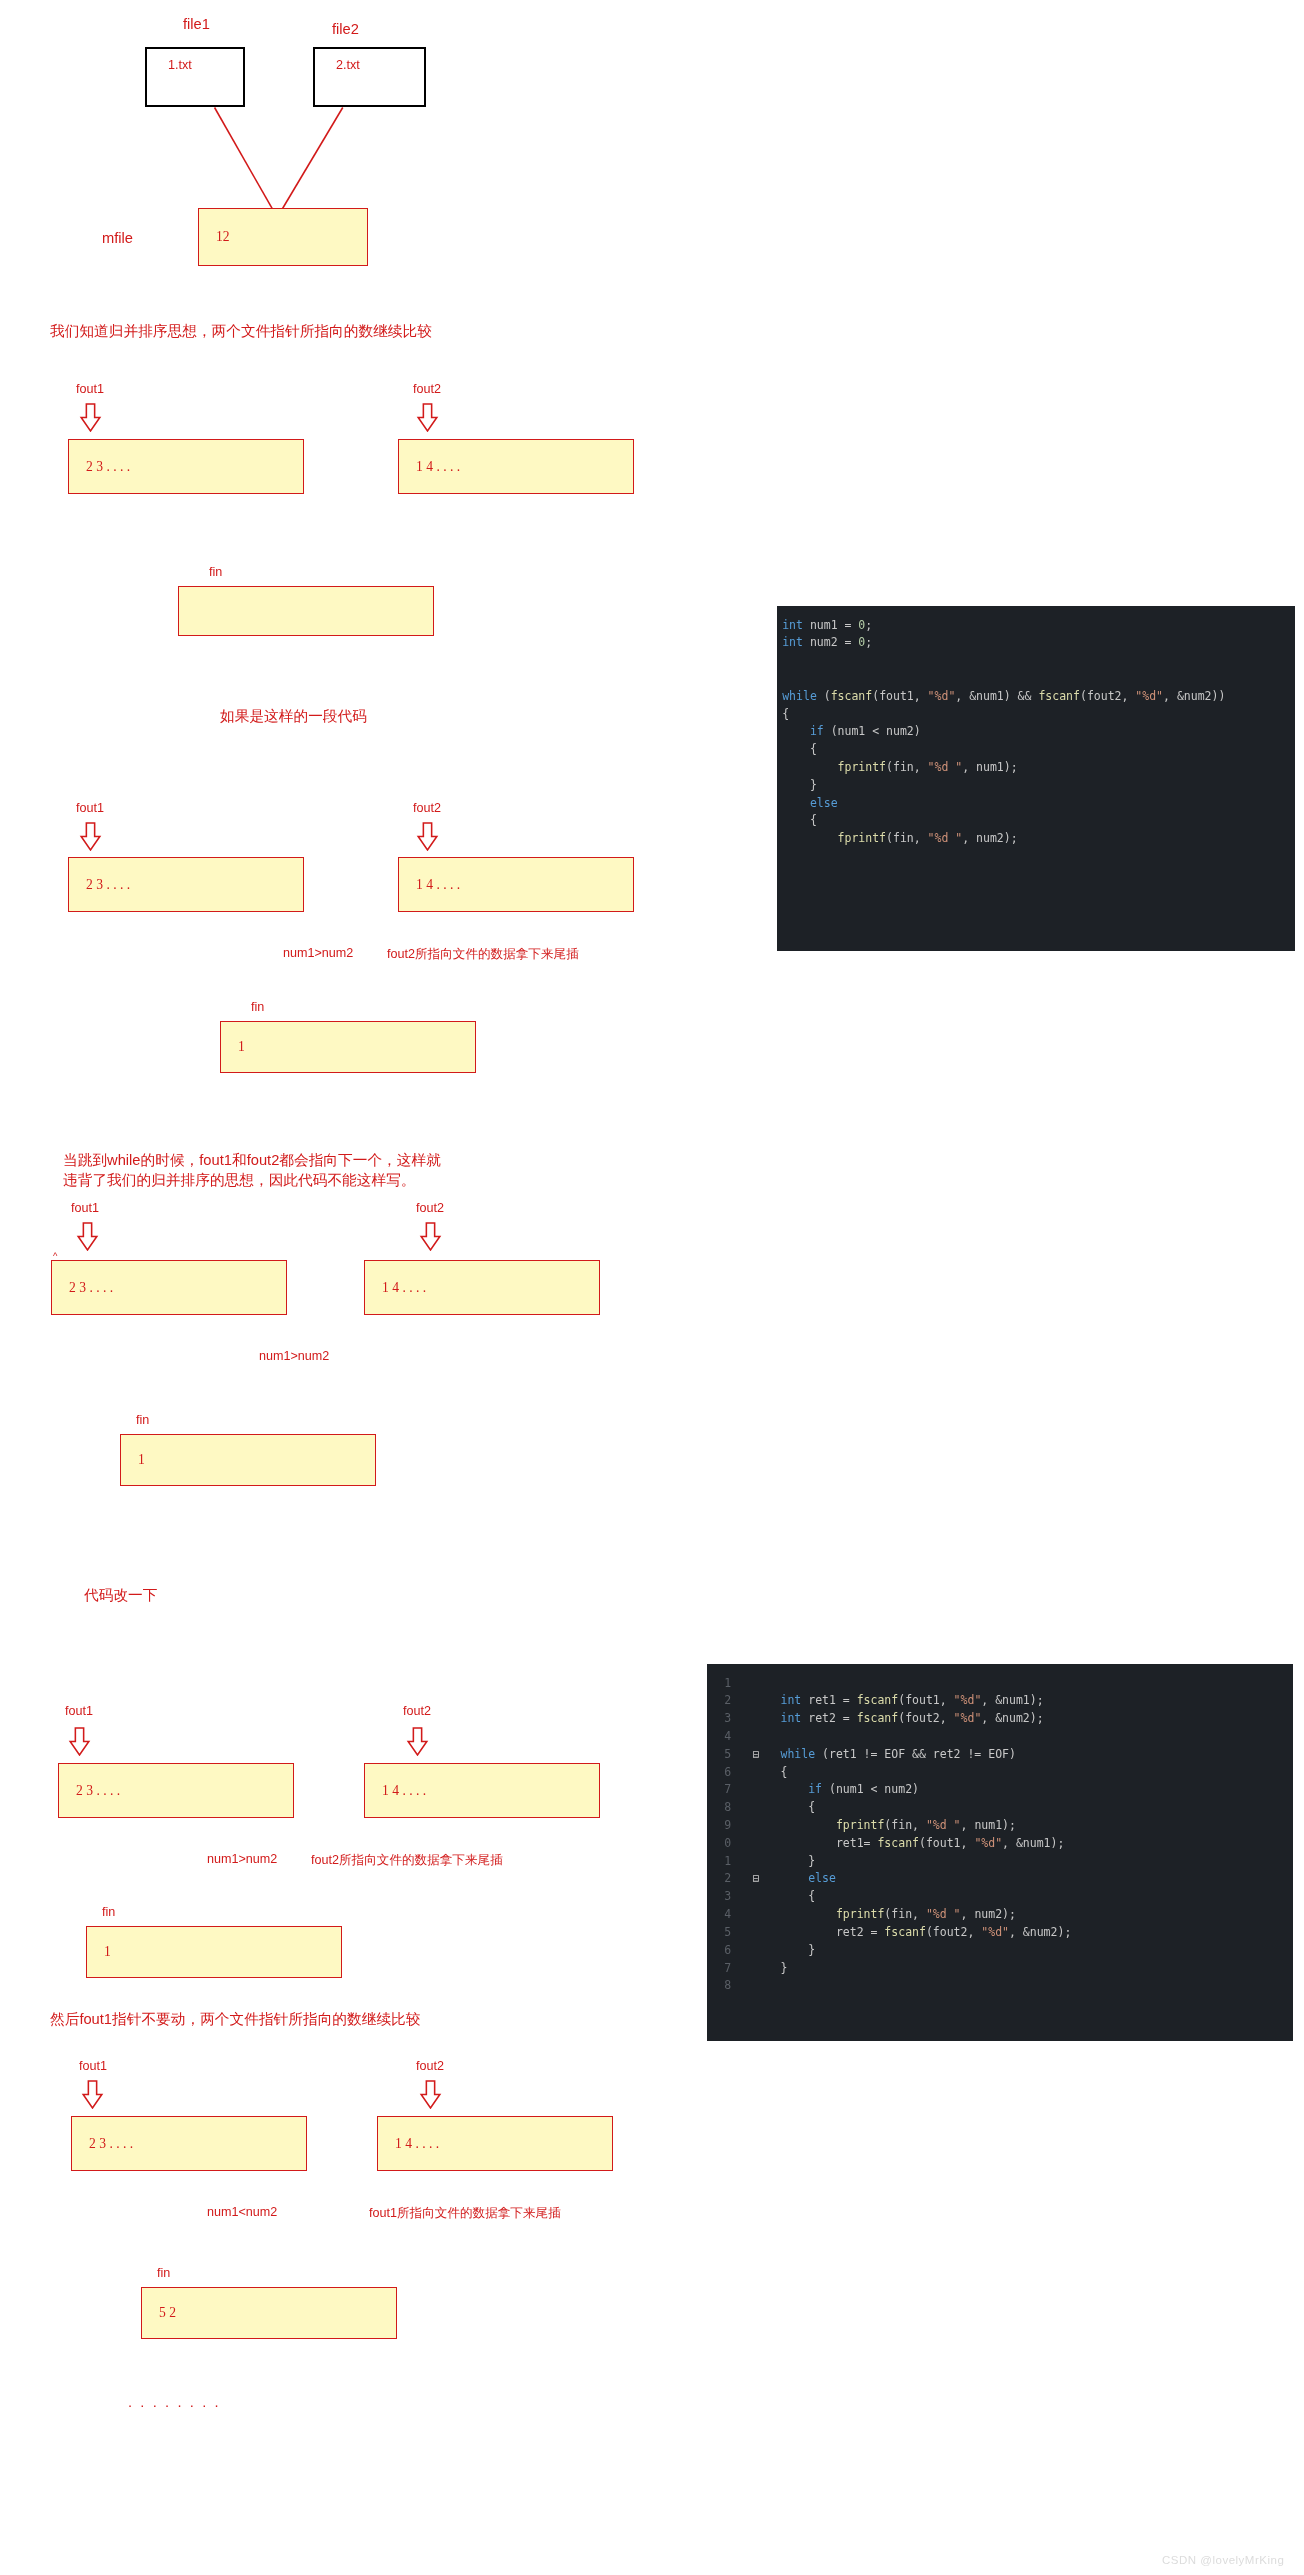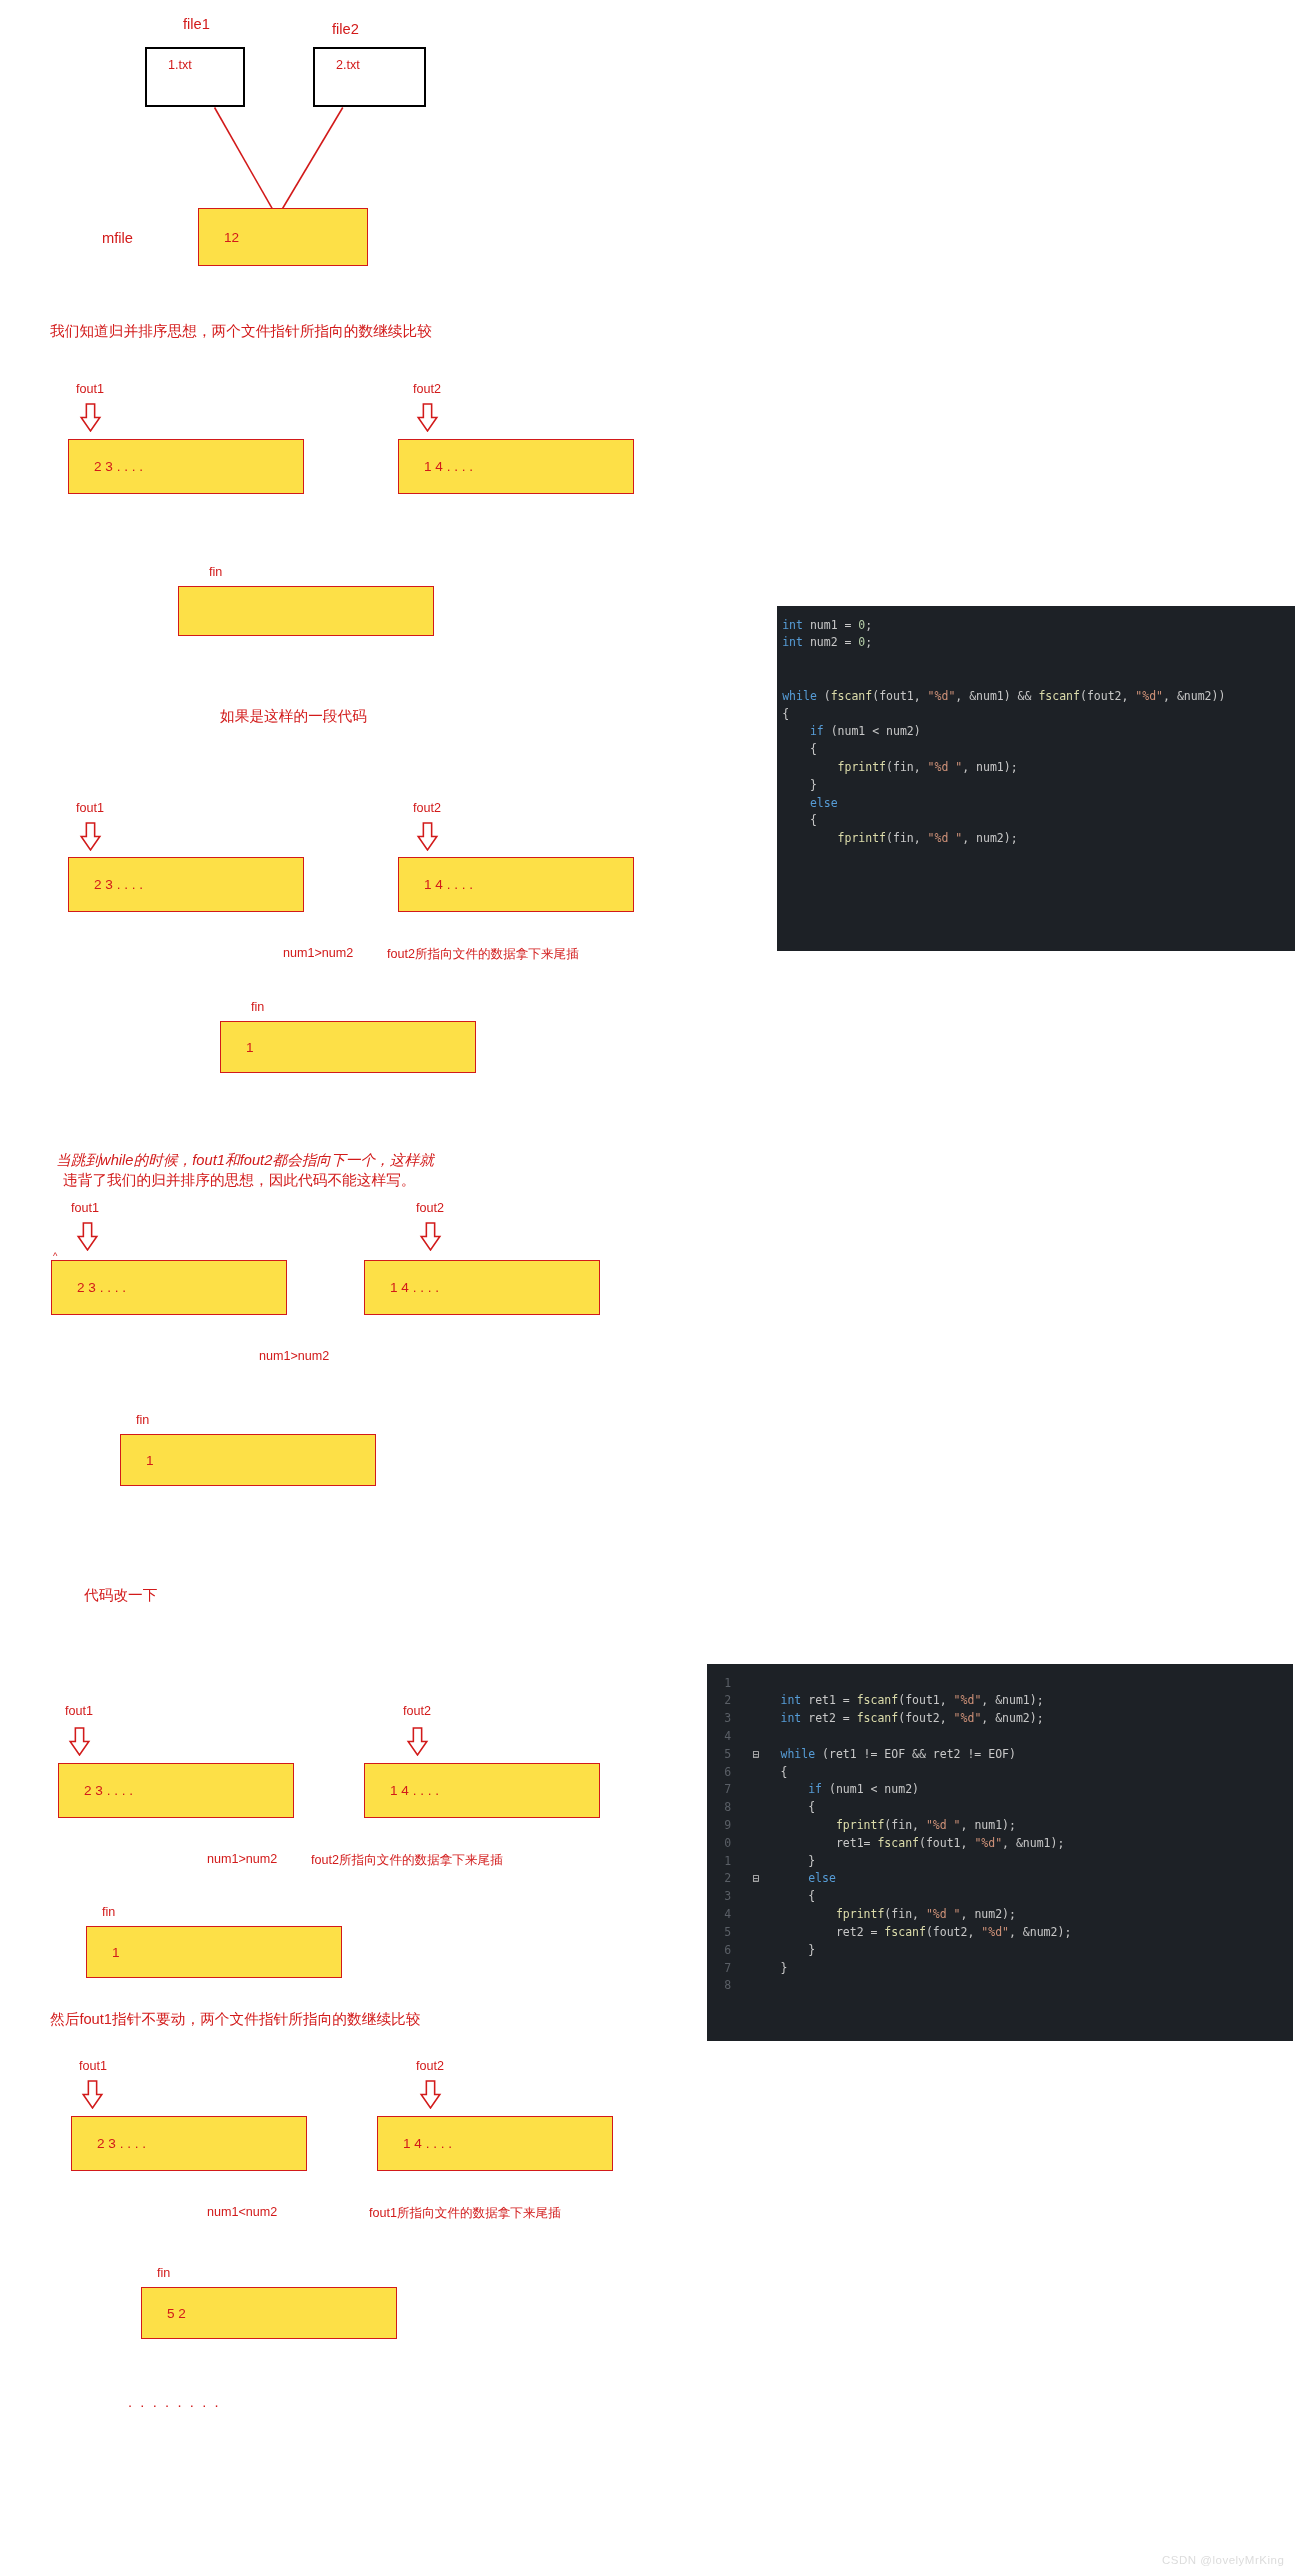--- a/index.html
+++ b/index.html
@@ -25,26 +25,27 @@
     font-size: 12.6px;
   }
   .box-black {
     position: absolute;
     border: 2.1px solid #000;
     background: #fff;
   }
   .box-red {
     position: absolute;
     border: 1.6px solid #d21a1a;
-    background: #fde047;
+    background: #fef9c3;
     color: #d21a1a;
     font-size: 13.6px;
-    padding-left: 25px;
+    padding-left: 17px;
     display: flex;
     align-items: center;
+    font-family: Liberation Serif, serif;
   }
   .box-text-red {
     position: absolute;
     color: #d21a1a;
     font-size: 12.6px;
   }
   .line-svg {
     position: absolute;
     top: 0; left: 0;
     pointer-events: none;
@@ -177,21 +178,21 @@
   </div>
 
   <div class="label-red label-small" style="left:283px; top:946px;">num1&gt;num2</div>
   <div class="label-red label-small" style="left:387px; top:946px;">fout2所指向文件的数据拿下来尾插</div>
 
   <div class="label-red label-small" style="left:251px; top:1000px;">fin</div>
   <div class="box-red" style="left:220px; top:1021px; width:256px; height:52px;">
     <span>1</span>
   </div>
 
-  <div class="label-red" style="left:56px; top:1151px;font-style:italic;">当跳到while的时候，fout1和fout2都会指向下一个，这样就</div>
+  <div class="label-red" style="left:63px; top:1151px;">当跳到while的时候，fout1和fout2都会指向下一个，这样就</div>
   <div class="label-red" style="left:63px; top:1171px;">违背了我们的归并排序的思想，因此代码不能这样写。</div>
 
   <div class="label-red label-small" style="left:71px; top:1201px;">fout1</div>
   <div class="arrow-down" style="left:76px; top:1222px;">
     <svg viewBox="0 0 44 56">
         <path d="M14 2 H30 V28 H40 L22 54 L4 28 H14 Z" fill="#fff" stroke="#d21a1a" stroke-width="3"></path>
       </svg>
   </div>
   <div class="label-red" style="left:53px; top:1250px; font-size:9.4px;">^</div>
   <div class="box-red" style="left:51px; top:1260px; width:236px; height:55px;">

